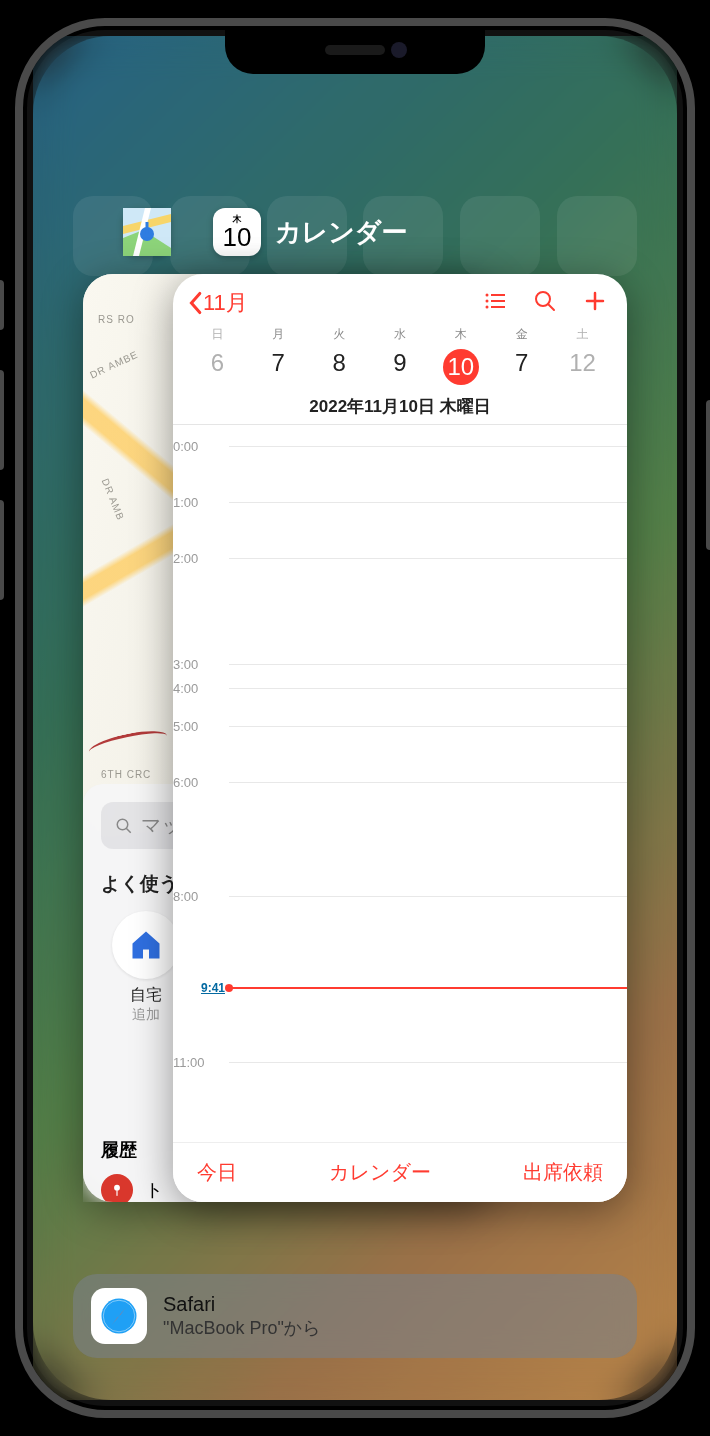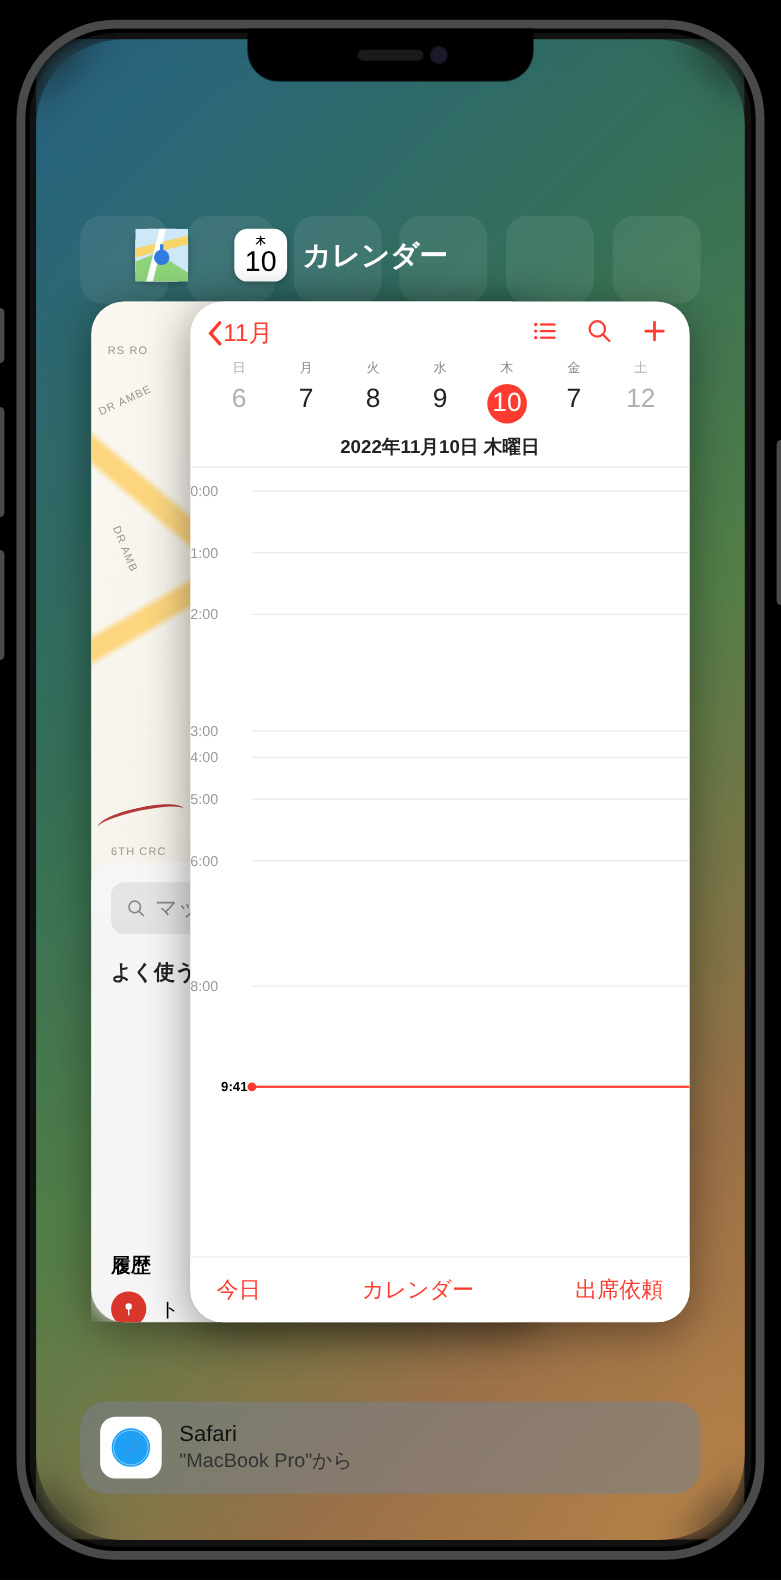--- a/index.html
+++ b/index.html
@@ -135,21 +135,21 @@
   .cal-day-cell{ text-align:center; font-size:24px; color:#222; padding:6px 0 10px;}
   .cal-day-cell.wk{color:#b0b0b0;}
   .cal-day-cell.today span{ background:#ff3b30; color:#fff; border-radius:50%; width:36px;height:36px;display:inline-flex;align-items:center;justify-content:center;}
   .cal-date-full{ text-align:center; font-size:17px; font-weight:600; color:#222; padding-bottom:6px;}
 
   .cal-timeline{ position:relative; height:670px; overflow:hidden; border-top:1px solid #e5e5e5;}
   .cal-hour{ position:absolute; left:0; right:0; display:flex; align-items:center;}
   .cal-hour-label{ width:56px; text-align:left; font-size:13px; color:#9a9a9a; padding-right:8px;}
   .cal-hour-line{ flex:1; border-top:1px solid #e8e8e8;}
   .cal-now{ position:absolute; left:0; right:0; display:flex; align-items:center;}
-  .cal-now-label{ width:56px; text-align:right; font-size:12px; color:#000000; padding-right:4px; font-weight:600;}
+  .cal-now-label{ width:56px; text-align:right; font-size:12px; color:#0369a1; padding-right:4px; font-weight:600;text-decoration:underline;}
   .cal-now-line{ flex:1; height:2px; background:#ff3b30; position:relative;}
   .cal-now-line::before{content:"";position:absolute;left:-4px;top:-3px;width:8px;height:8px;border-radius:50%;background:#ff3b30;}
 
   .cal-bottom{ position:absolute; bottom:0; left:0; right:0; display:flex; justify-content:space-between; padding:16px 24px; font-size:20px; color:#ff3b30; border-top:1px solid #eee; background:#fff;}
 
   
   .handoff {
     position:absolute; bottom:42px; left:40px; right:40px;
     background: rgba(120,130,140,0.55);
     border-radius: 24px;
@@ -220,20 +220,29 @@
       </div>
       <div class="maps-sheet">
         <div class="maps-search">
           <svg width="18" height="18" viewBox="0 0 24 24">
               <circle cx="10" cy="10" r="7" fill="none" stroke="#888" stroke-width="2"></circle>
               <line x1="15" y1="15" x2="21" y2="21" stroke="#888" stroke-width="2"></line>
             </svg>
           <span>マッ</span>
         </div>
         <div class="maps-fav-title">よく使う項</div>
+        <div class="maps-fav-item">
+          <div class="maps-fav-icon">
+            <svg width="36" height="36" viewBox="0 0 24 24">
+                <path d="M3 11 L12 3 L21 11 V21 H14 V15 H10 V21 H3 Z" fill="#2f6fe0"></path>
+              </svg>
+          </div>
+          <span class="maps-fav-label">自宅</span>
+          <span class="maps-fav-sub">追加</span>
+        </div>
         <div class="maps-history">履歴</div>
         <div class="maps-pin-row">
           <div class="maps-pin">
             <svg width="14" height="14" viewBox="0 0 24 24">
                 <circle cx="12" cy="8" r="5" fill="#fff"></circle>
                 <rect x="11" y="12" width="2" height="10" fill="#fff"></rect>
               </svg>
           </div>
           <span style="font-size:18px;">ト</span>
         </div>
@@ -320,20 +329,24 @@
             <div class="cal-hour-line"></div>
           </div>
           <div class="cal-hour" style="top: 350px;">
             <div class="cal-hour-label">6:00</div>
             <div class="cal-hour-line"></div>
           </div>
           <div class="cal-hour" style="top: 464px;">
             <div class="cal-hour-label">8:00</div>
             <div class="cal-hour-line"></div>
           </div>
+          <div class="cal-hour" style="top: 630px;">
+            <div class="cal-hour-label">11:00</div>
+            <div class="cal-hour-line"></div>
+          </div>
           <div class="cal-now" style="top: 556px;">
             <div class="cal-now-label">9:41</div>
             <div class="cal-now-line"></div>
           </div>
         </div>
 
       <div class="cal-bottom">
         <span>今日</span>
         <span>カレンダー</span>
         <span>出席依頼</span>

